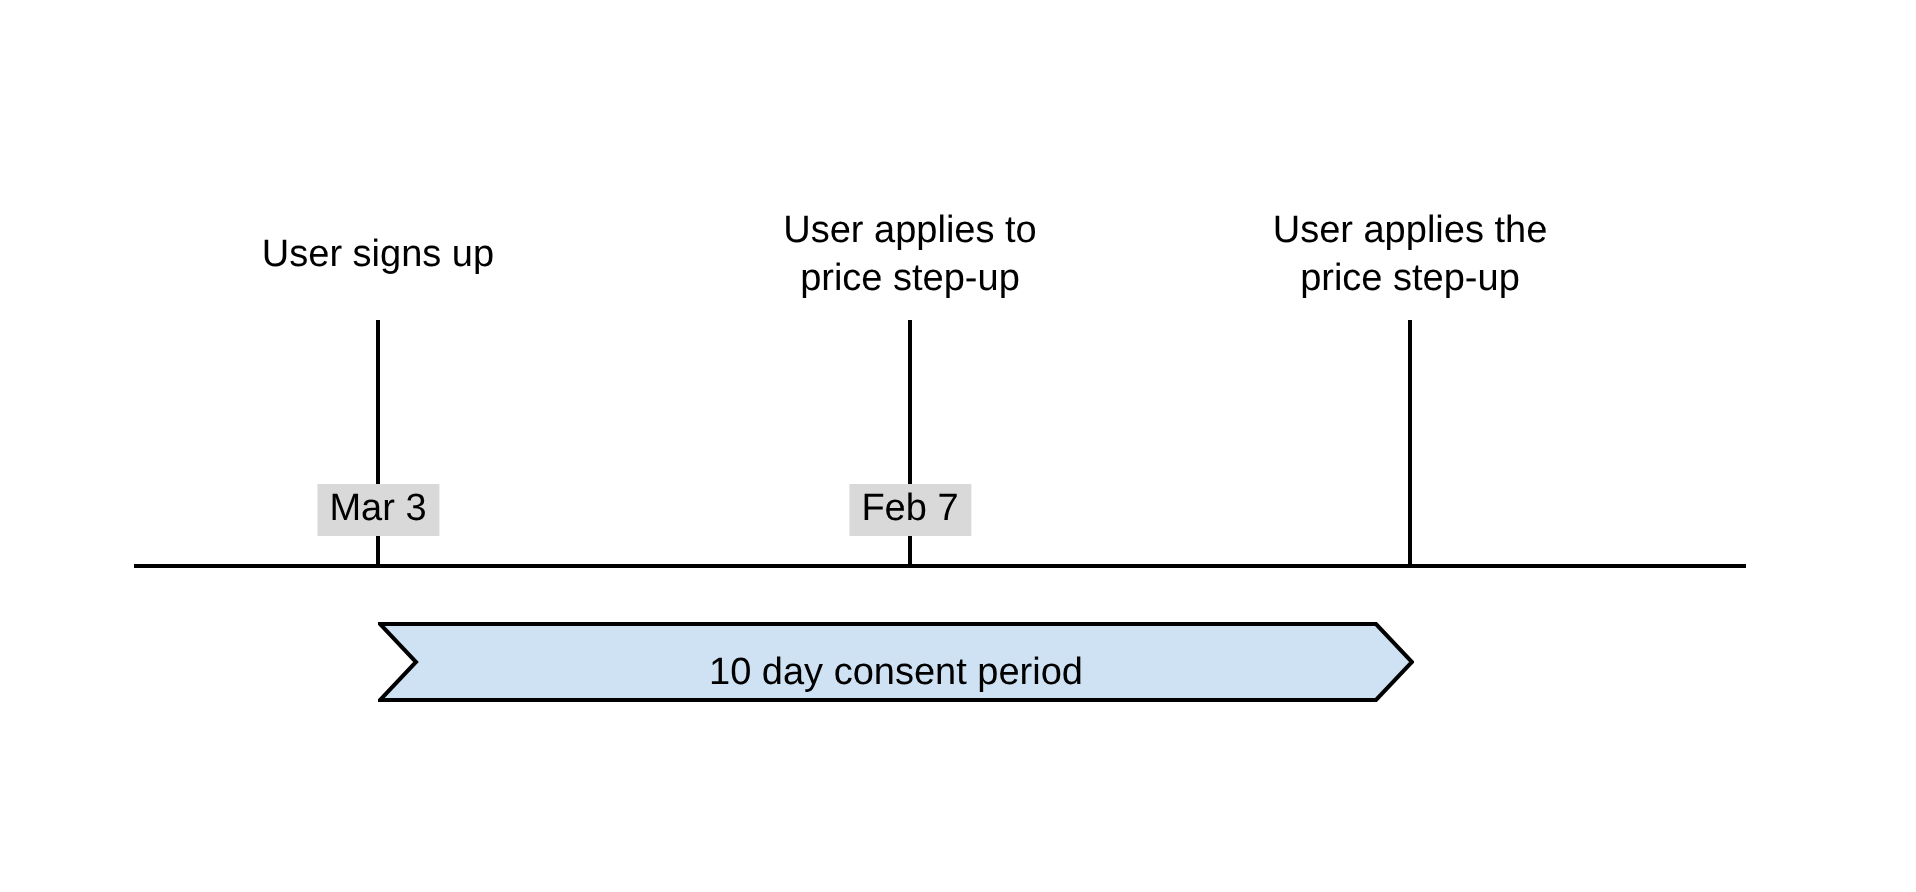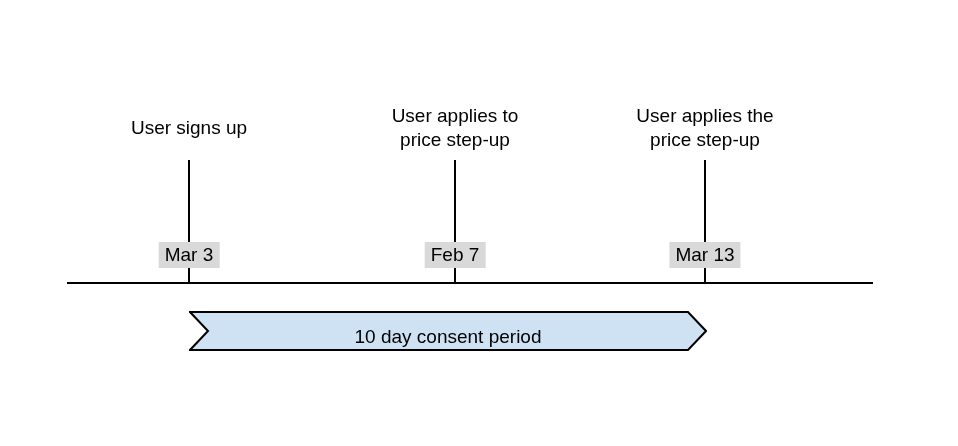--- a/index.html
+++ b/index.html
@@ -112,21 +112,20 @@
     <div class="event-label">User applies to
 price step-up</div>
     <div class="event-tick"></div>
     <div class="event-date">Feb 7</div>
   </div>
 
   <div class="event e3">
     <div class="event-label">User applies the
 price step-up</div>
     <div class="event-tick"></div>
-    <div class="event-date">Mar 13</div>
   </div>
 
   <div class="axis"></div>
 
   <svg class="banner-svg" viewBox="0 0 518 40" aria-hidden="true">
     <polygon class="banner-shape" points="1,1 499,1 517,20 499,39 1,39 19,20" fill="#cfe2f3"></polygon>
   </svg>
   <div class="banner-label">10 day consent period</div>
 
 </div>

